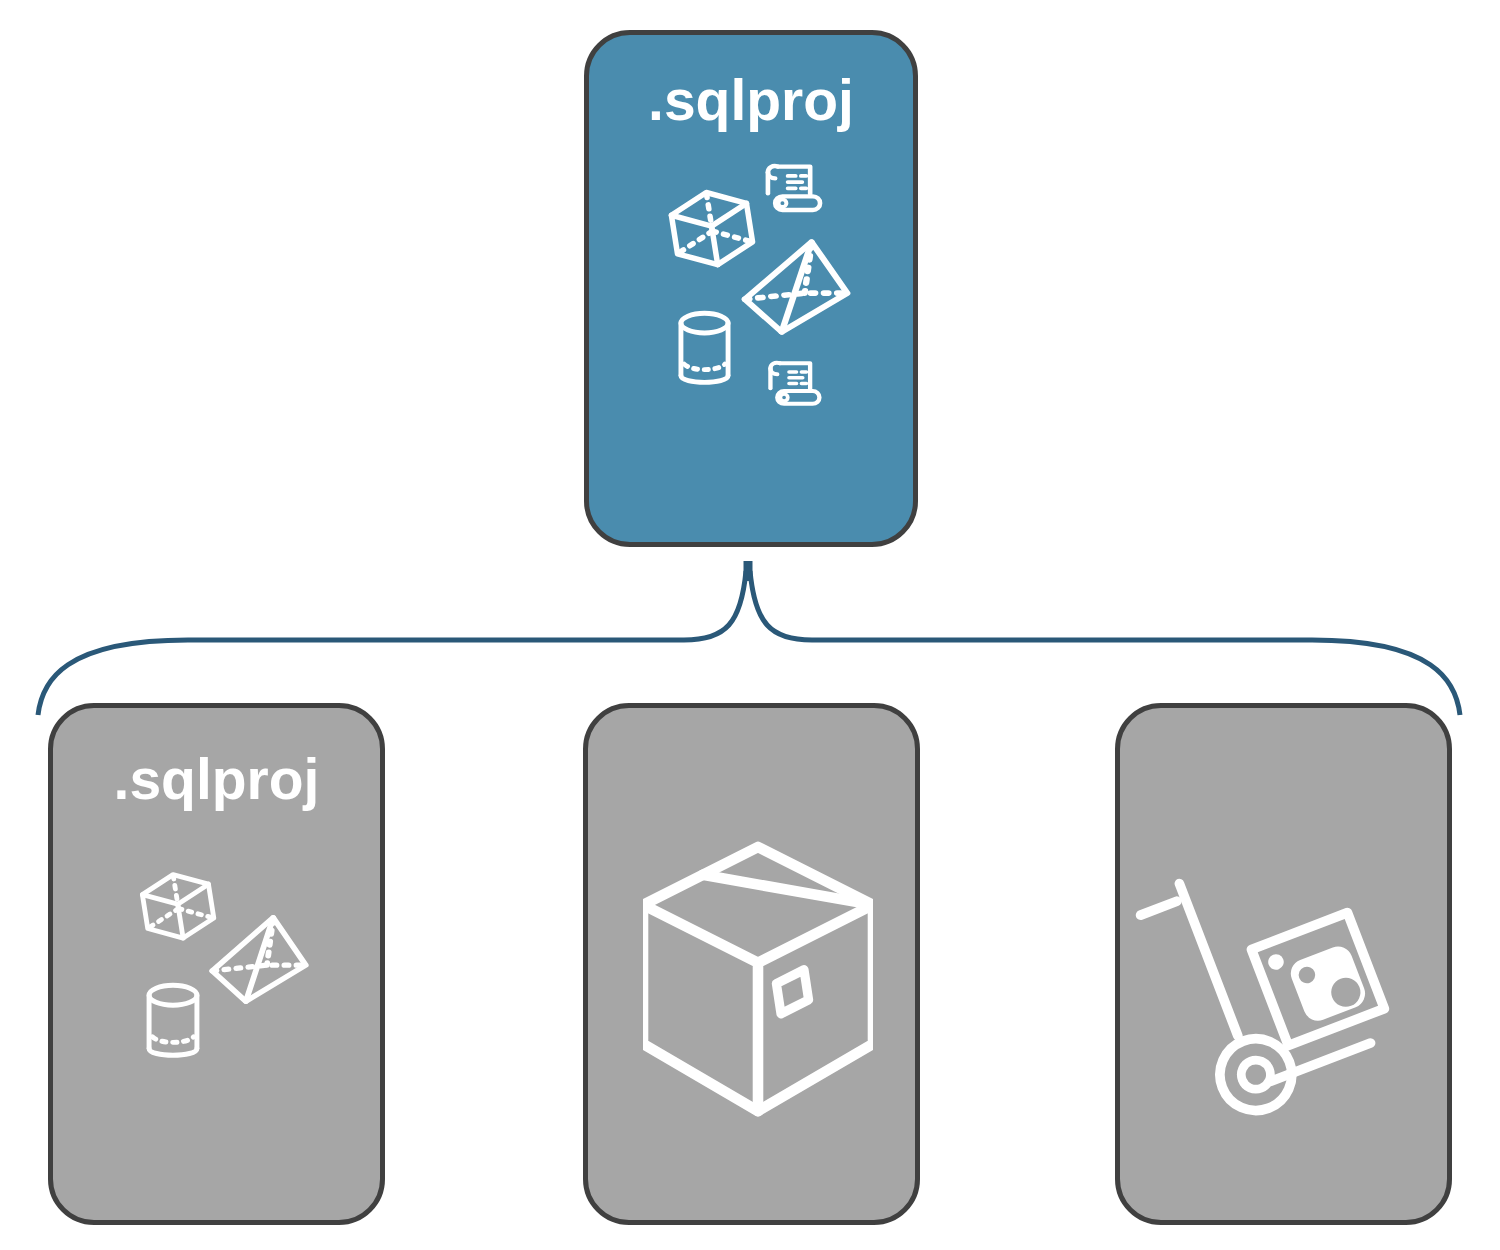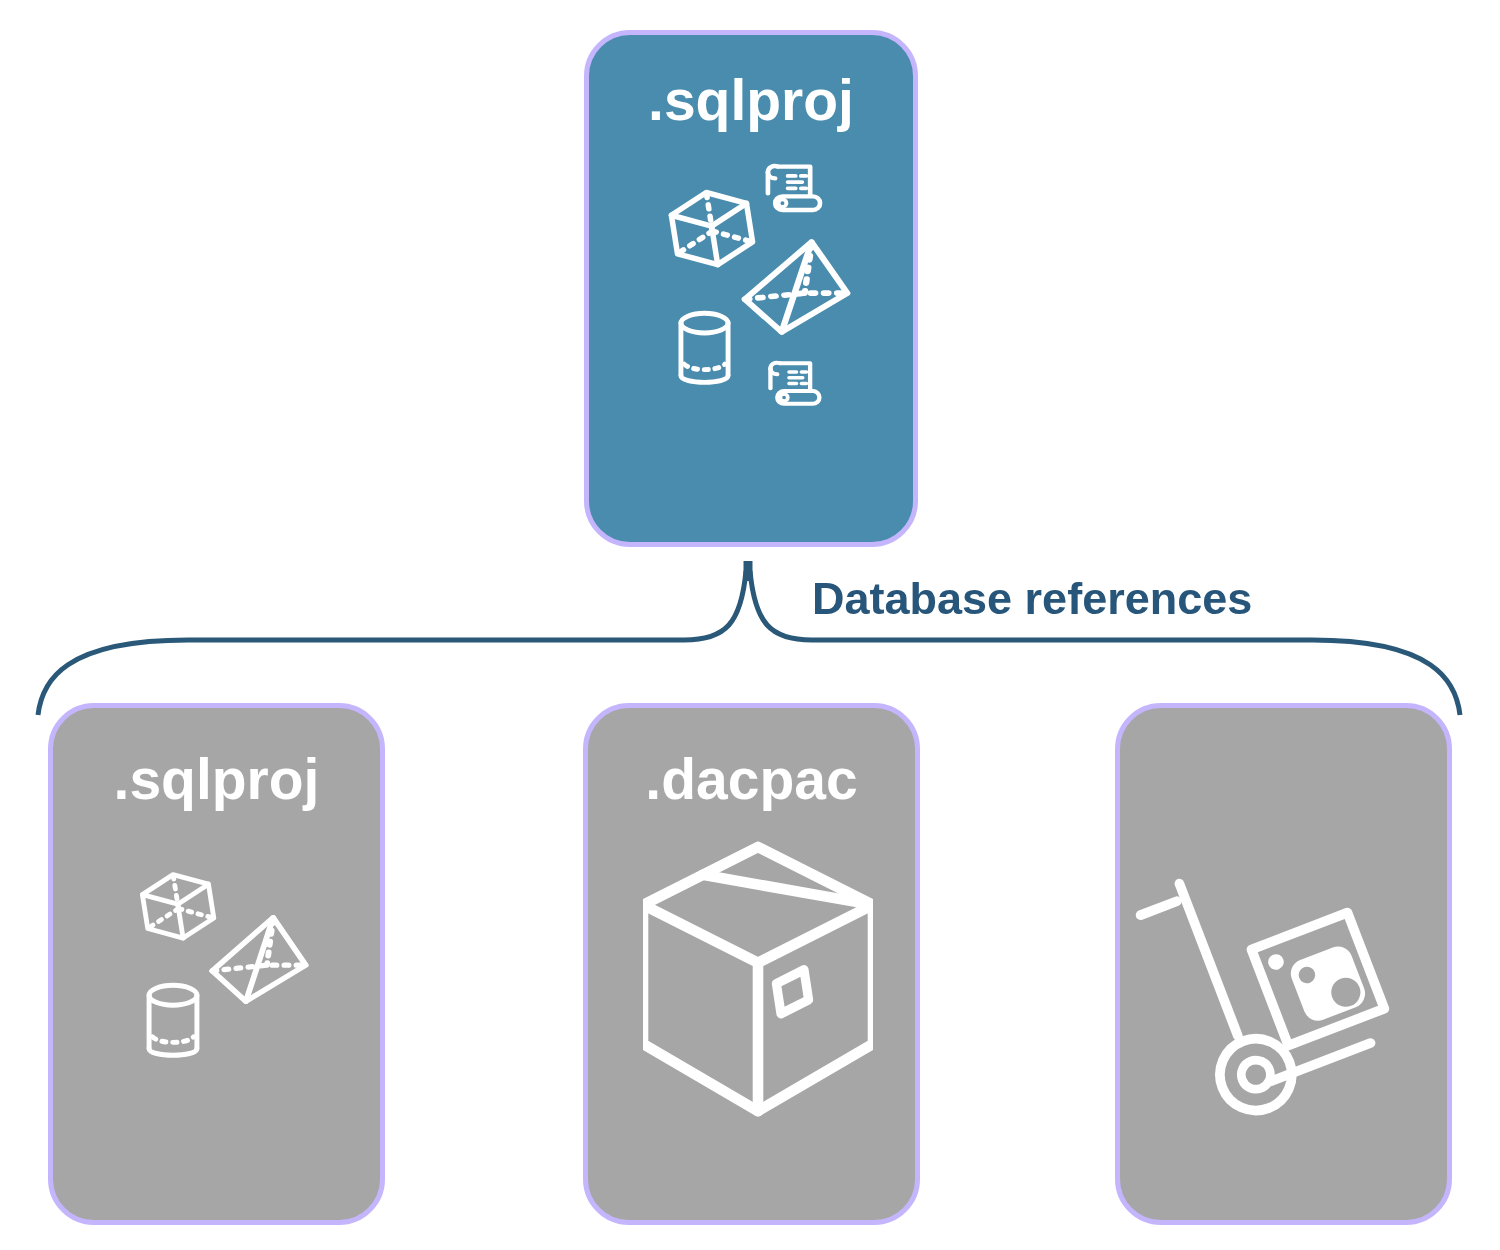--- a/index.html
+++ b/index.html
@@ -1,18 +1,18 @@
 <!DOCTYPE html>
 <html><head>
 <meta charset="utf-8">
 <style>
   html,body{margin:0;padding:0;background:#fff;}
   body{width:1500px;height:1250px;font-family:"Liberation Sans",sans-serif;}
   .canvas{position:relative;width:1500px;height:1250px;background:#fff;overflow:hidden;}
-  .node{position:absolute;box-sizing:border-box;border:5px solid #c4b5fd;border-radius:46px;}
+  .node{position:absolute;box-sizing:border-box;border:5px solid #404040;border-radius:46px;}
   .node.root{left:584px;top:30px;width:334px;height:517px;background:#4a8cae;}
   .node.child{top:703px;width:337px;height:522px;background:#a6a6a6;}
   .c1{left:48px}.c2{left:583px}.c3{left:1115px}
   .node-label{color:#ffffff;font-weight:700;font-size:57px;line-height:62px;text-align:center;margin-top:34px;}
   .node.child .node-label{margin-top:40px;}
   .icon{position:absolute;display:block;}
   .edge-label{position:absolute;left:812px;top:574px;font-size:45px;line-height:50px;font-weight:700;color:#27567a;white-space:nowrap;}
   .brace{position:absolute;left:20px;top:545px;}
   .defs{position:absolute;width:0;height:0;overflow:hidden;}
 </style>
@@ -107,37 +107,35 @@
       </svg>
   </div>
 
   <svg class="brace" width="1460" height="190" viewBox="0 0 1460 190">
     <g fill="none" stroke="#2a5878">
       <path stroke-width="5" d="M18 170 C22 136 44 95 168 95 L664 95 C706 95 721 78 726 26 M730 26 C735 78 750 95 792 95 L1292 95 C1414 95 1436 136 1440 170"></path>
       <path stroke-width="9" d="M728 36 V16"></path>
     </g>
   </svg>
 
-  <div class="edge-label">Database references</div>
 
   <div class="node child c1">
     <div class="node-label">.sqlproj</div>
     <svg class="icon" style="left:82px;top:160px;width:88px;height:88px" viewBox="0 0 100 100">
         <use href="#sym-cube" xlink:href="#sym-cube"></use>
       </svg>
     <svg class="icon" style="left:153px;top:204px;width:105px;height:95px" viewBox="0 0 100 100" preserveAspectRatio="none">
         <use href="#sym-pyramid" xlink:href="#sym-pyramid"></use>
       </svg>
     <svg class="icon" style="left:87px;top:274px;width:66px;height:83px" viewBox="0 0 80 100" preserveAspectRatio="none">
         <use href="#sym-cylinder" xlink:href="#sym-cylinder"></use>
       </svg>
   </div>
 
   <div class="node child c2">
-    <div class="node-label">.dacpac</div>
     <svg class="icon" style="left:55px;top:132px;width:230px;height:278px" viewBox="0 0 100 120" preserveAspectRatio="none">
         <use href="#sym-package" xlink:href="#sym-package"></use>
       </svg>
   </div>
 
   <div class="node child c3">
     <svg class="icon" style="left:0;top:0;width:327px;height:512px" viewBox="0 0 337 522">
         <use href="#sym-trolley" xlink:href="#sym-trolley"></use>
       </svg>
   </div>

